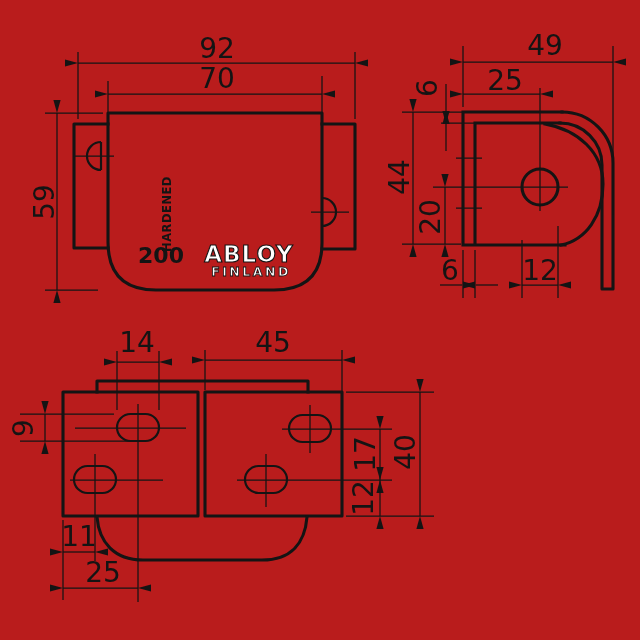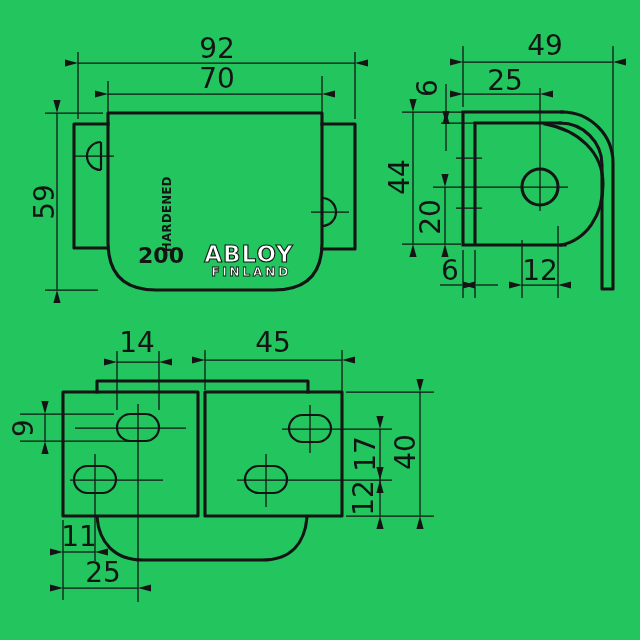--- a/index.html
+++ b/index.html
@@ -1,16 +1,16 @@
 <!DOCTYPE html>
 <html><head>
 <meta charset="utf-8">
 <style>
   html,body{margin:0;padding:0;background:#fff;}
-  .canvas{position:relative;width:640px;height:640px;background:#22c55e;overflow:hidden;}
+  .canvas{position:relative;width:640px;height:640px;background:#b91c1c;overflow:hidden;}
   svg{display:block;}
   svg text{font-family:"DejaVu Sans", "Liberation Sans", sans-serif;fill:#141414;}
   .dim{font-size:28px;}
   .dimv{font-size:28px;}
   .mark-hard{font-size:11.5px;font-weight:bold;letter-spacing:.5px;}
   .mark-model{font-size:22px;font-weight:bold;}
   .brand{font-size:23px;font-weight:bold;letter-spacing:1px;fill:#ffffff;stroke:#141414;stroke-width:1.1px;}
   .brand-sub{font-size:12.5px;font-weight:bold;letter-spacing:2.5px;fill:#ffffff;stroke:#141414;stroke-width:.8px;}
   .obj{stroke:#141414;stroke-width:3.1;fill:none;stroke-linecap:square;stroke-linejoin:round;}
   .obj2{stroke:#141414;stroke-width:2.2;fill:none;}

